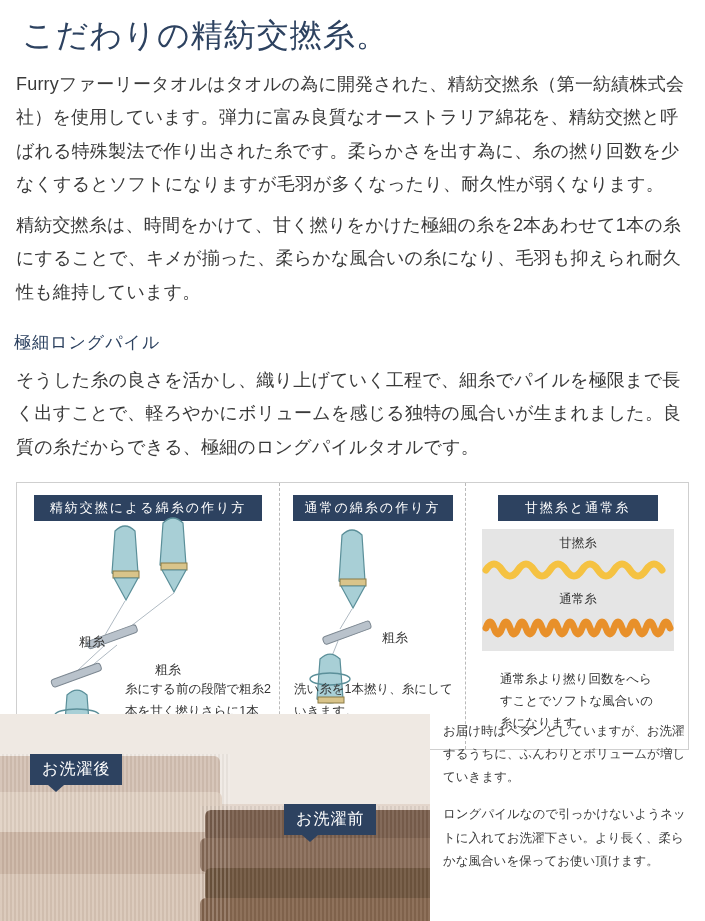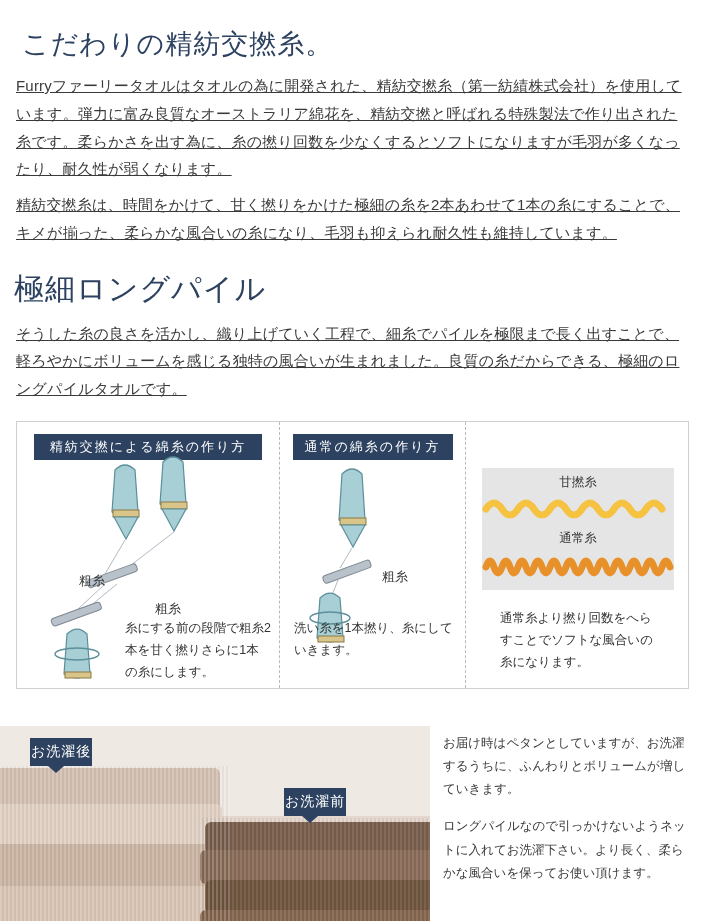--- a/index.html
+++ b/index.html
@@ -16,42 +16,41 @@
     position: relative;
   }
   .page {
     width: 705px;
     height: 921px;
     position: relative;
   }
 
   
   .h-main {
-    font-size: 27px;
+    font-size: 32px;
     color: #2d4260;
     letter-spacing: 1px;
-    margin: 26px 0 0 22px;
+    margin: 14px 0 0 22px;
     font-weight: normal;
   }
   .h-sub {
-    font-size: 30px;
+    font-size: 17px;
     color: #2d4260;
     letter-spacing: 1px;
     margin: 22px 0 0 14px;
     font-weight: normal;
   }
 
   
   .body-text {
-    font-size: 15px;
+    font-size: 18px;
     line-height: 1.85;
     color: #3a3a3a;
     margin: 10px 16px 0 16px;
     letter-spacing: 0.2px;
-    text-decoration: underline;
   }
   .body-text.tight {
     margin-top: 8px;
   }
 
   
   .diagram {
     position: relative;
     margin: 18px 16px 0 16px;
     border: 1px solid #cfcfcf;
@@ -134,24 +133,25 @@
     background: linear-gradient(180deg,#efe7e0 0%, #e4d7cd 40%, #cbb6a6 100%);
   }
   .towel {
     position: absolute;
     border-radius: 6px;
   }
   .badge {
     position: absolute;
     background: #2d4260;
     color: #ffffff;
-    font-size: 14px;
+    font-size: 16px;
     letter-spacing: 1px;
-    padding: 5px 1px;
+    padding: 5px 12px;
     z-index: 5;
+    margin-top: 28px;
   }
   .badge::after {
     content: "";
     position: absolute;
     bottom: -7px;
     left: 18px;
     border-left: 8px solid transparent;
     border-right: 8px solid transparent;
     border-top: 7px solid #2d4260;
   }
@@ -245,20 +245,21 @@
           <ellipse cx="50" cy="196" rx="20" ry="6" fill="none" stroke="#5b8f99" stroke-width="1.4"></ellipse>
           <rect x="38" y="214" width="26" height="6" fill="#d9c48a" stroke="#8a7a45" stroke-width="1"></rect>
         </g>
       </svg>
 
       <div class="lbl" style="left:102px; top:146px;">粗糸</div>
       <div class="cap" style="left:14px; top:196px; width:164px;">洗い糸を1本撚り、糸にしていきます。</div>
     </div>
 
     <div class="col col-3">
+      <div class="col-title">甘撚糸と通常糸</div>
 
       <div class="thread-box">
         <div class="thread-label" style="top:6px;">甘撚糸</div>
         <svg width="192" height="30" style="position:absolute;left:0;top:26px">
           <path d="M4 15 q8 -12 16 0 q8 12 16 0 q8 -12 16 0 q8 12 16 0 q8 -12 16 0 q8 12 16 0 q8 -12 16 0 q8 12 16 0 q8 -12 16 0 q8 12 16 0 q8 -12 16 0" fill="none" stroke="#f5c242" stroke-width="7" stroke-linecap="round"></path>
         </svg>
         <div class="thread-label" style="top:62px;">通常糸</div>
         <svg width="192" height="30" style="position:absolute;left:0;top:84px">
           <path d="M4 15 q4 -12 8 0 q4 12 8 0 q4 -12 8 0 q4 12 8 0 q4 -12 8 0 q4 12 8 0 q4 -12 8 0 q4 12 8 0 q4 -12 8 0 q4 12 8 0 q4 -12 8 0 q4 12 8 0 q4 -12 8 0 q4 12 8 0 q4 -12 8 0 q4 12 8 0 q4 -12 8 0 q4 12 8 0 q4 -12 8 0 q4 12 8 0 q4 -12 8 0 q4 12 8 0 q4 -12 8 0" fill="none" stroke="#e8902a" stroke-width="7" stroke-linecap="round"></path>
         </svg>

